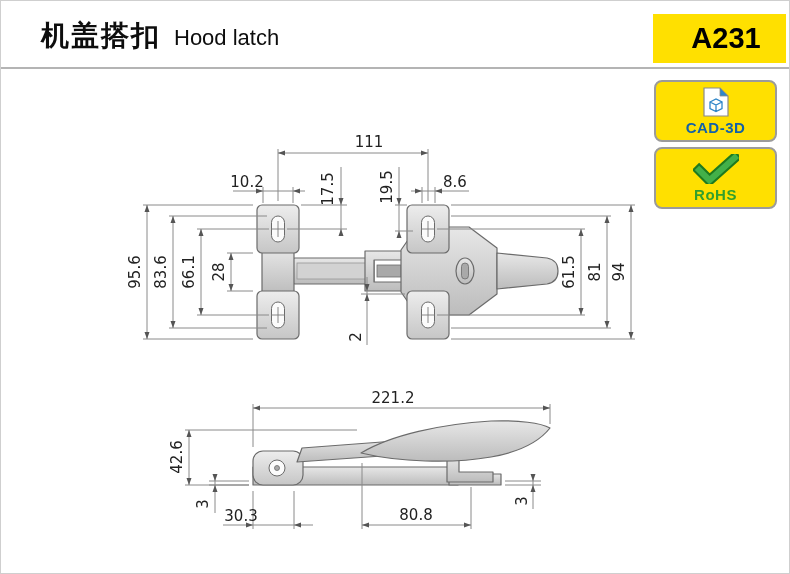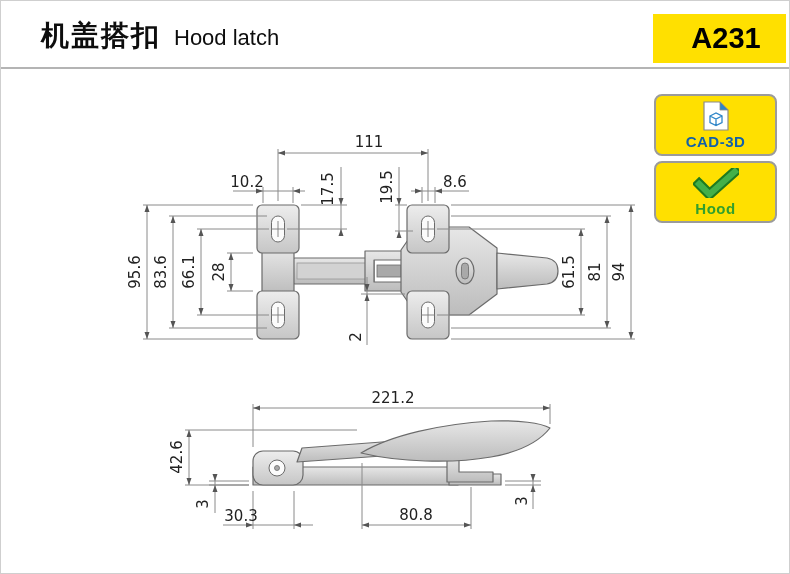--- a/index.html
+++ b/index.html
@@ -17,21 +17,21 @@
   .title-en { font-size:22px; color:#0d0d0d; }
   .part-code {
     position:absolute; right:3px; top:13px; width:133px; height:49px;
     background:var(--accent-yellow,#ffe000); color:#000;
     font-size:29px; font-weight:bold;
     display:flex; align-items:center; justify-content:center;padding-left:13px;
   }
   .rule { position:absolute; top:66px; left:0; right:0; height:2px; background:#b4b4b4; }
 
   
-  .badges { position:absolute; right:12px; top:93px; width:123px; display:flex; flex-direction:column; gap:5px; }
+  .badges { position:absolute; right:12px; top:79px; width:123px; display:flex; flex-direction:column; gap:5px; }
   .badge {
     height:62px; background:var(--accent-yellow,#ffe000);
     border:2px solid #9b9b9b; border-radius:8px;
     display:flex; flex-direction:column; align-items:center; justify-content:center; gap:2px;
     cursor:default;
   }
   .badge-label { font-size:15px; font-weight:bold; letter-spacing:0.5px; }
   .badge-label.cad { color:var(--cad-blue,#1261a8); }
   .badge-label.rohs { color:var(--rohs-green,#33a02c); }
 
@@ -247,17 +247,17 @@
         <path d="M17,1 L25,9 H17 Z" fill="#2f86c8" stroke="#8a8a8a" stroke-width="0.8"></path>
         <path d="M7,15 l6,-3 6,3 v6.5 l-6,3 -6,-3 z M7,15 l6,3 6,-3 M13,18 v6.5" fill="none" stroke="#2f86c8" stroke-width="1.3"></path>
       </svg>
       <span class="badge-label cad">CAD-3D</span>
     </div>
     <div class="badge">
       <svg width="46" height="30" viewBox="0 0 46 32">
         <path d="M5,17 L16,28 L43,4" fill="none" stroke="#1f7a1f" stroke-width="11" stroke-linecap="square" stroke-linejoin="miter"></path>
         <path d="M5,17 L16,28 L43,4" fill="none" stroke="#43b049" stroke-width="6.5" stroke-linecap="square" stroke-linejoin="miter"></path>
       </svg>
-      <span class="badge-label rohs">Hood</span>
+      <span class="badge-label rohs">RoHS</span>
     </div>
   </aside>
 
 </div>
 
 </body></html>

